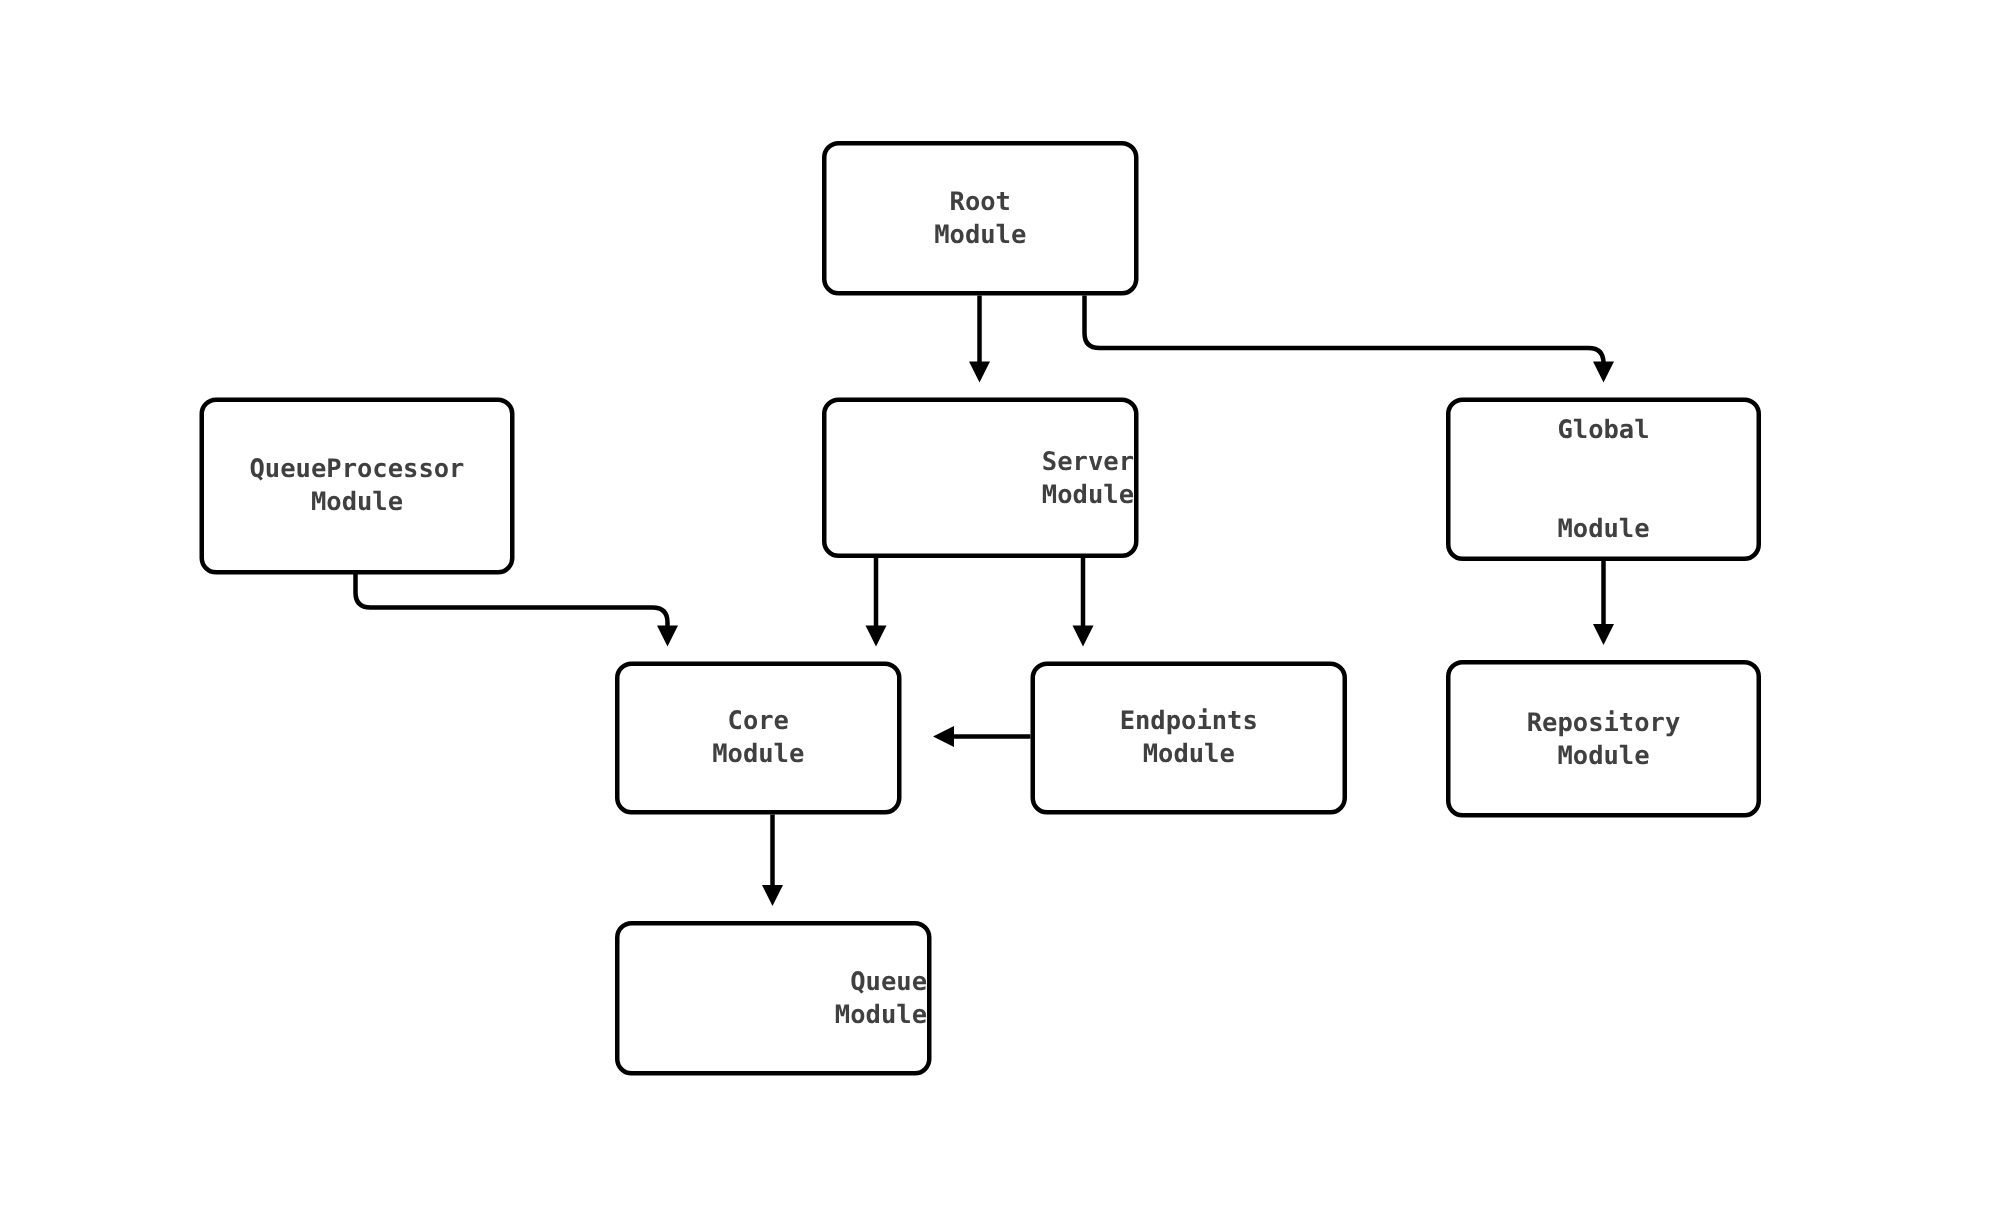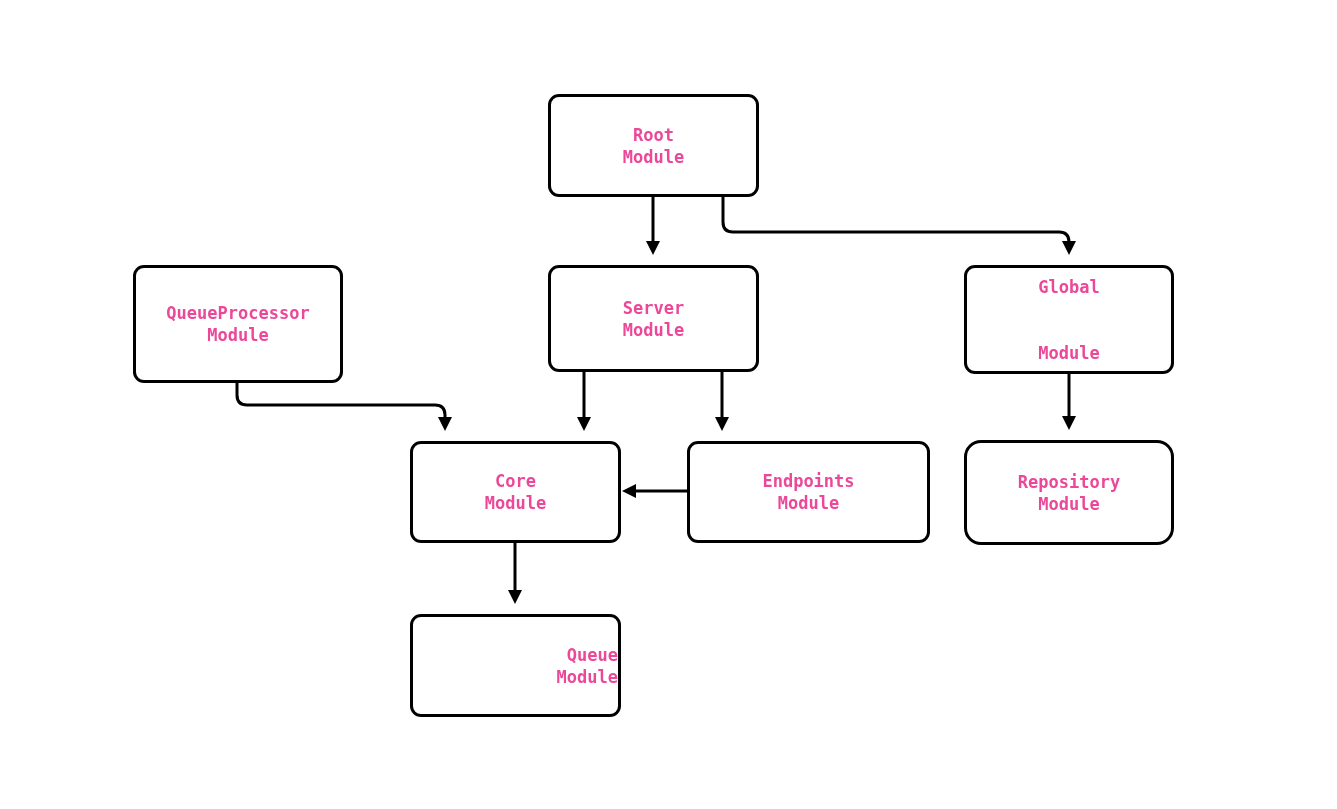--- a/index.html
+++ b/index.html
@@ -37,21 +37,21 @@
     flex-direction: column;
     align-items: center;
     justify-content: center;
     z-index: 2;
   }
   .node-line {
     font-family: "DejaVu Sans Mono", "Liberation Mono", monospace;
     font-size: 17px;
     font-weight: bold;
     line-height: 22px;
-    color: #ec4899;
+    color: #404040;
     white-space: pre;
     letter-spacing: 0px;
     text-align: center;
   }
 </style>
 </head>
 <body>
 
 <div id="diagram-canvas">
 
@@ -106,41 +106,41 @@
   <div class="node" style="left:548px; top:94px; width:211px; height:103px;">
     <span class="node-line">Root</span>
     <span class="node-line">Module</span>
   </div>
 
   <div class="node" style="left:133px; top:265px; width:210px; height:118px;">
     <span class="node-line">QueueProcessor</span>
     <span class="node-line">Module</span>
   </div>
 
-  <div class="node" style="left:548px; top:265px; width:211px; height:107px;">
+  <div class="node" style="left:548px; top:265px; width:211px; height:107px;align-items:flex-end;">
     <span class="node-line">Server</span>
     <span class="node-line">Module</span>
   </div>
 
   <div class="node" style="left:964px; top:265px; width:210px; height:109px;gap:44px;">
     <span class="node-line">Global</span>
     <span class="node-line">Module</span>
   </div>
 
-  <div class="node" style="left:410px; top:441px; width:211px; height:102px;">
+  <div class="node" style="left:410px; top:441px; width:191px; height:102px;">
     <span class="node-line">Core</span>
     <span class="node-line">Module</span>
   </div>
 
-  <div class="node" style="left:687px; top:441px; width:243px; height:102px;">
+  <div class="node" style="left:687px; top:441px; width:211px; height:102px;">
     <span class="node-line">Endpoints</span>
     <span class="node-line">Module</span>
   </div>
 
-  <div class="node" style="left:964px; top:440px; width:210px; height:105px;border-radius:17px;">
+  <div class="node" style="left:964px; top:440px; width:210px; height:105px;">
     <span class="node-line">Repository</span>
     <span class="node-line">Module</span>
   </div>
 
   <div class="node" style="left:410px; top:614px; width:211px; height:103px;align-items:flex-end;">
     <span class="node-line">Queue</span>
     <span class="node-line">Module</span>
   </div>
 
 </div>

